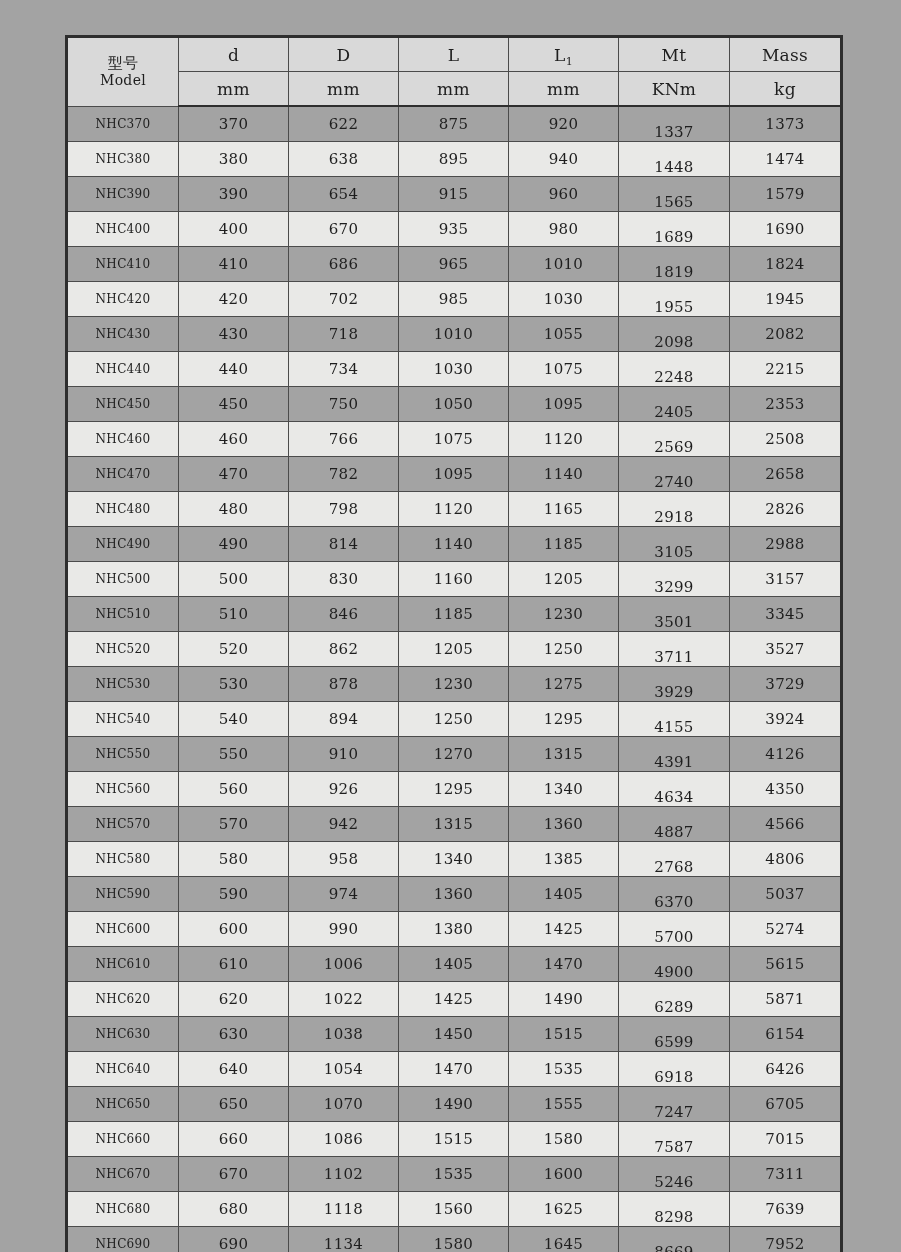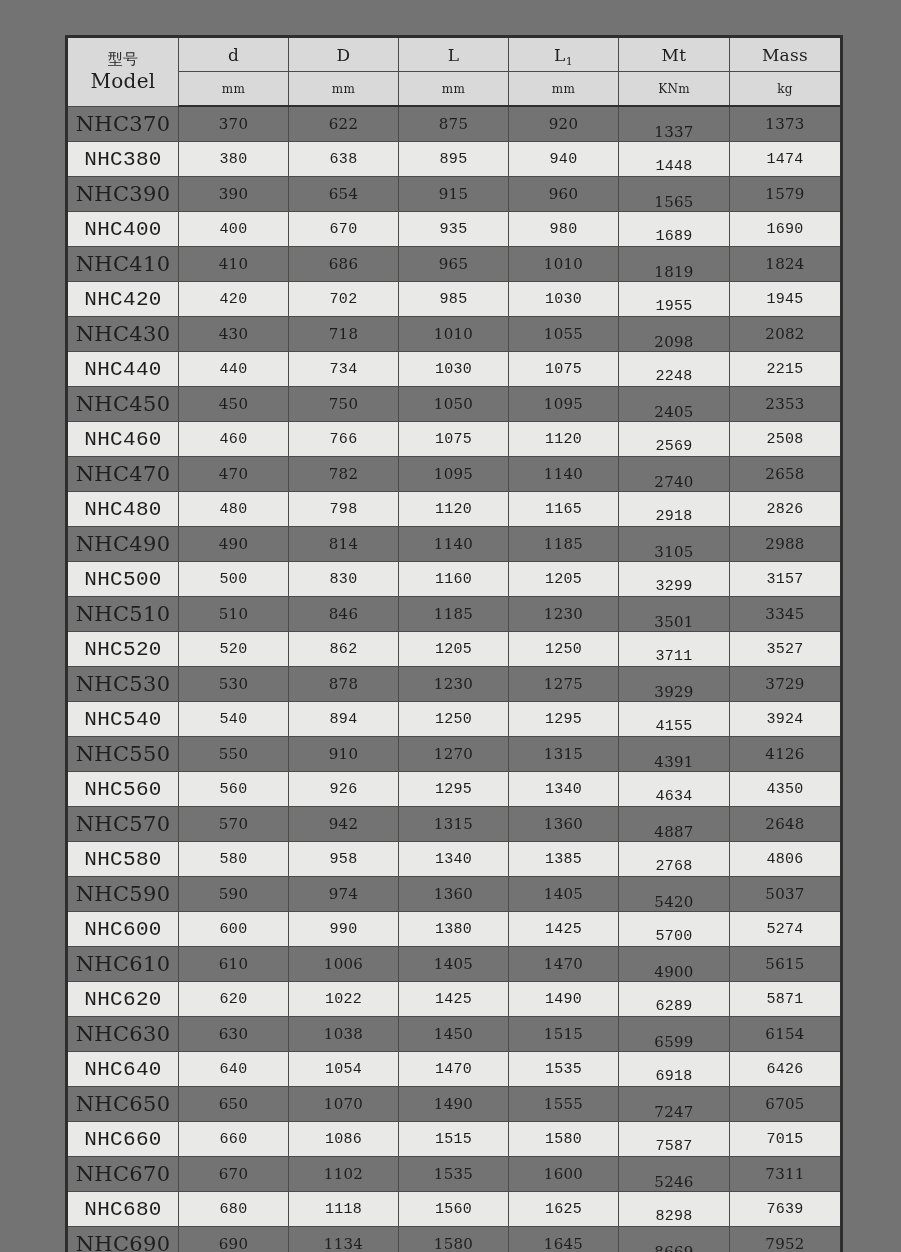--- a/index.html
+++ b/index.html
@@ -6,21 +6,21 @@
   body{
     width:901px;height:1252px;
     background:#ffffff;
     font-family:"DejaVu Serif", serif;
     color:#1e1e1e;
     overflow:hidden;
   }
   .page{
     position:relative;
     width:901px;height:1252px;
-    background:#737373;
+    background:#a3a3a3;
   }
   table.spec{
     position:absolute;
     left:65px;top:35px;
     width:775px;
     border-collapse:collapse;
     table-layout:fixed;
     border:3px solid var(--border-outer);
   }
   .spec th,.spec td{
@@ -31,38 +31,38 @@
     padding:0;
     font-size:15px;
     font-weight:normal;
     letter-spacing:0.3px;
   }
   .spec thead th{
     background:var(--header-bg);
     font-size:17px;
   }
   .spec thead tr.unit-row th{
-    font-size:12px;
+    font-size:17px;
     border-bottom:2px solid var(--border-outer);
   }
   th.model-head{
     line-height:1.25;
     font-size:15px;
   }
   th.model-head .cn{font-size:15px;display:block;}
-  th.model-head .en{font-size:20px;display:block;}
+  th.model-head .en{font-size:14px;display:block;}
   .spec sub{font-size:11px;line-height:0;}
-  tbody tr.alt{background:var(--stripe-bg);font-family:Liberation Mono, monospace;}
+  tbody tr.alt{background:var(--stripe-bg);}
   tbody td{background-clip:padding-box;}
   td.mt-cell{
     vertical-align:bottom;
     padding-bottom:1px;
     line-height:1.1;
   }
-  td.model-cell{font-size:21px;margin-top:16px;}
+  td.model-cell{font-size:12px;margin-top:16px;}
 </style>
 </head>
 <body>
 
 <div class="page">
   <table class="spec">
     <colgroup>
       <col style="width:112px">
       <col style="width:110px">
         <col style="width:110px">
@@ -274,38 +274,38 @@
           <td class="mt-cell">4634</td>
           <td>4350</td>
         </tr>
         <tr>
           <td class="model-cell">NHC570</td>
           <td>570</td>
           <td>942</td>
           <td>1315</td>
           <td>1360</td>
           <td class="mt-cell">4887</td>
-          <td>2648</td>
+          <td>4566</td>
         </tr>
         <tr class="alt">
           <td class="model-cell">NHC580</td>
           <td>580</td>
           <td>958</td>
           <td>1340</td>
           <td>1385</td>
           <td class="mt-cell">2768</td>
           <td>4806</td>
         </tr>
         <tr>
           <td class="model-cell">NHC590</td>
           <td>590</td>
           <td>974</td>
           <td>1360</td>
           <td>1405</td>
-          <td class="mt-cell">5420</td>
+          <td class="mt-cell">6370</td>
           <td>5037</td>
         </tr>
         <tr class="alt">
           <td class="model-cell">NHC600</td>
           <td>600</td>
           <td>990</td>
           <td>1380</td>
           <td>1425</td>
           <td class="mt-cell">5700</td>
           <td>5274</td>

